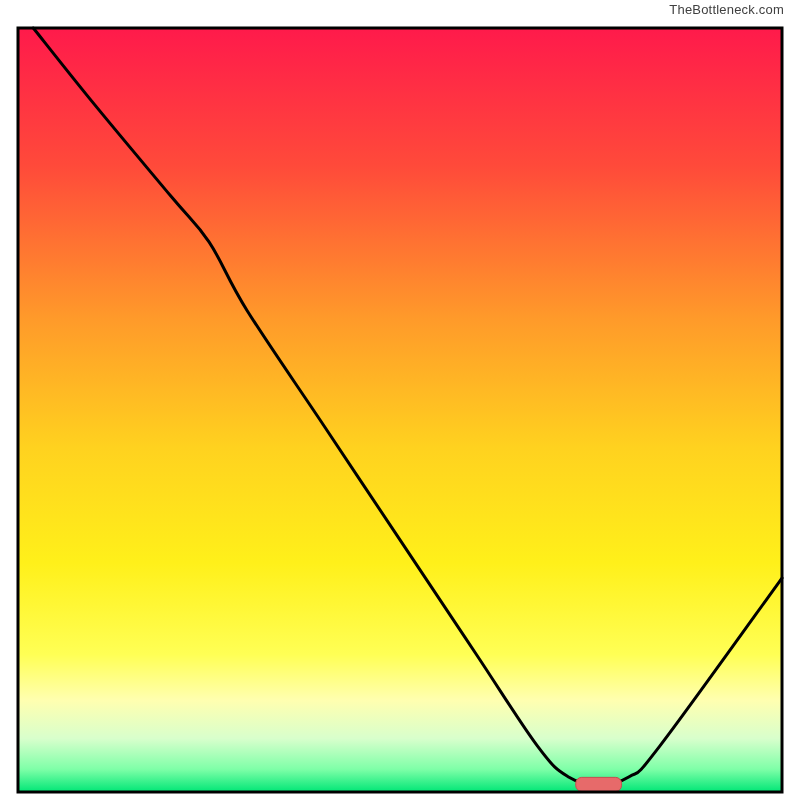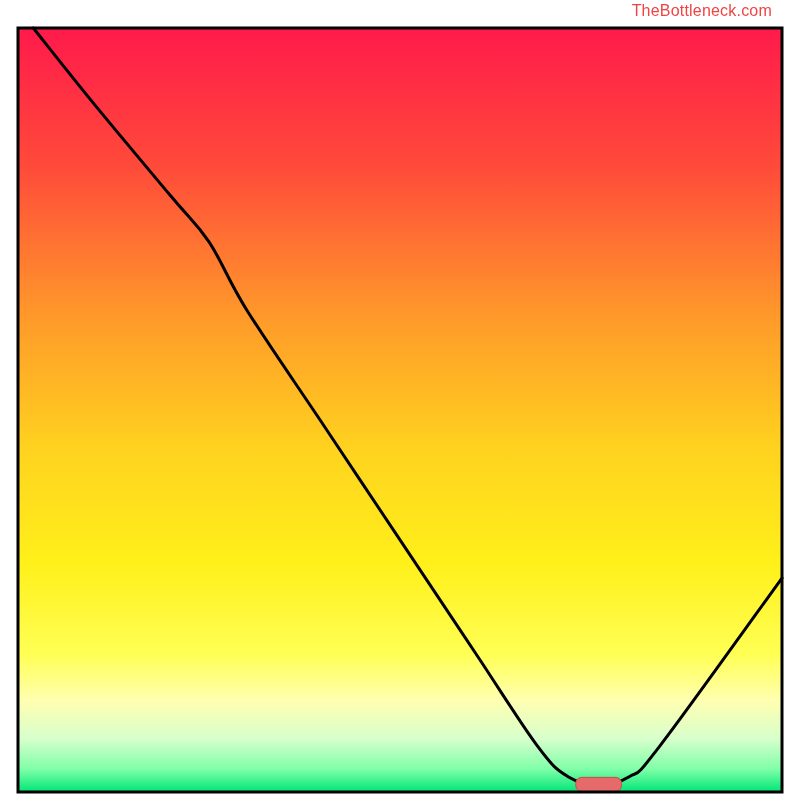--- a/index.html
+++ b/index.html
@@ -12,23 +12,23 @@
     font-family: Arial, Helvetica, sans-serif;
   }
   .container {
     position: relative;
     width: 800px;
     height: 800px;
   }
   .watermark {
     position: absolute;
     top: 2px;
-    right: 28px;
-    color: #ef4444;
-    font-size: 16px;
+    right: 16px;
+    color: #404040;
+    font-size: 13px;
     font-weight: 500;
     z-index: 10;
     letter-spacing: 0.2px;
   }
   svg.plot {
     position: absolute;
     top: 0;
     left: 0;
     width: 800px;
     height: 800px;

